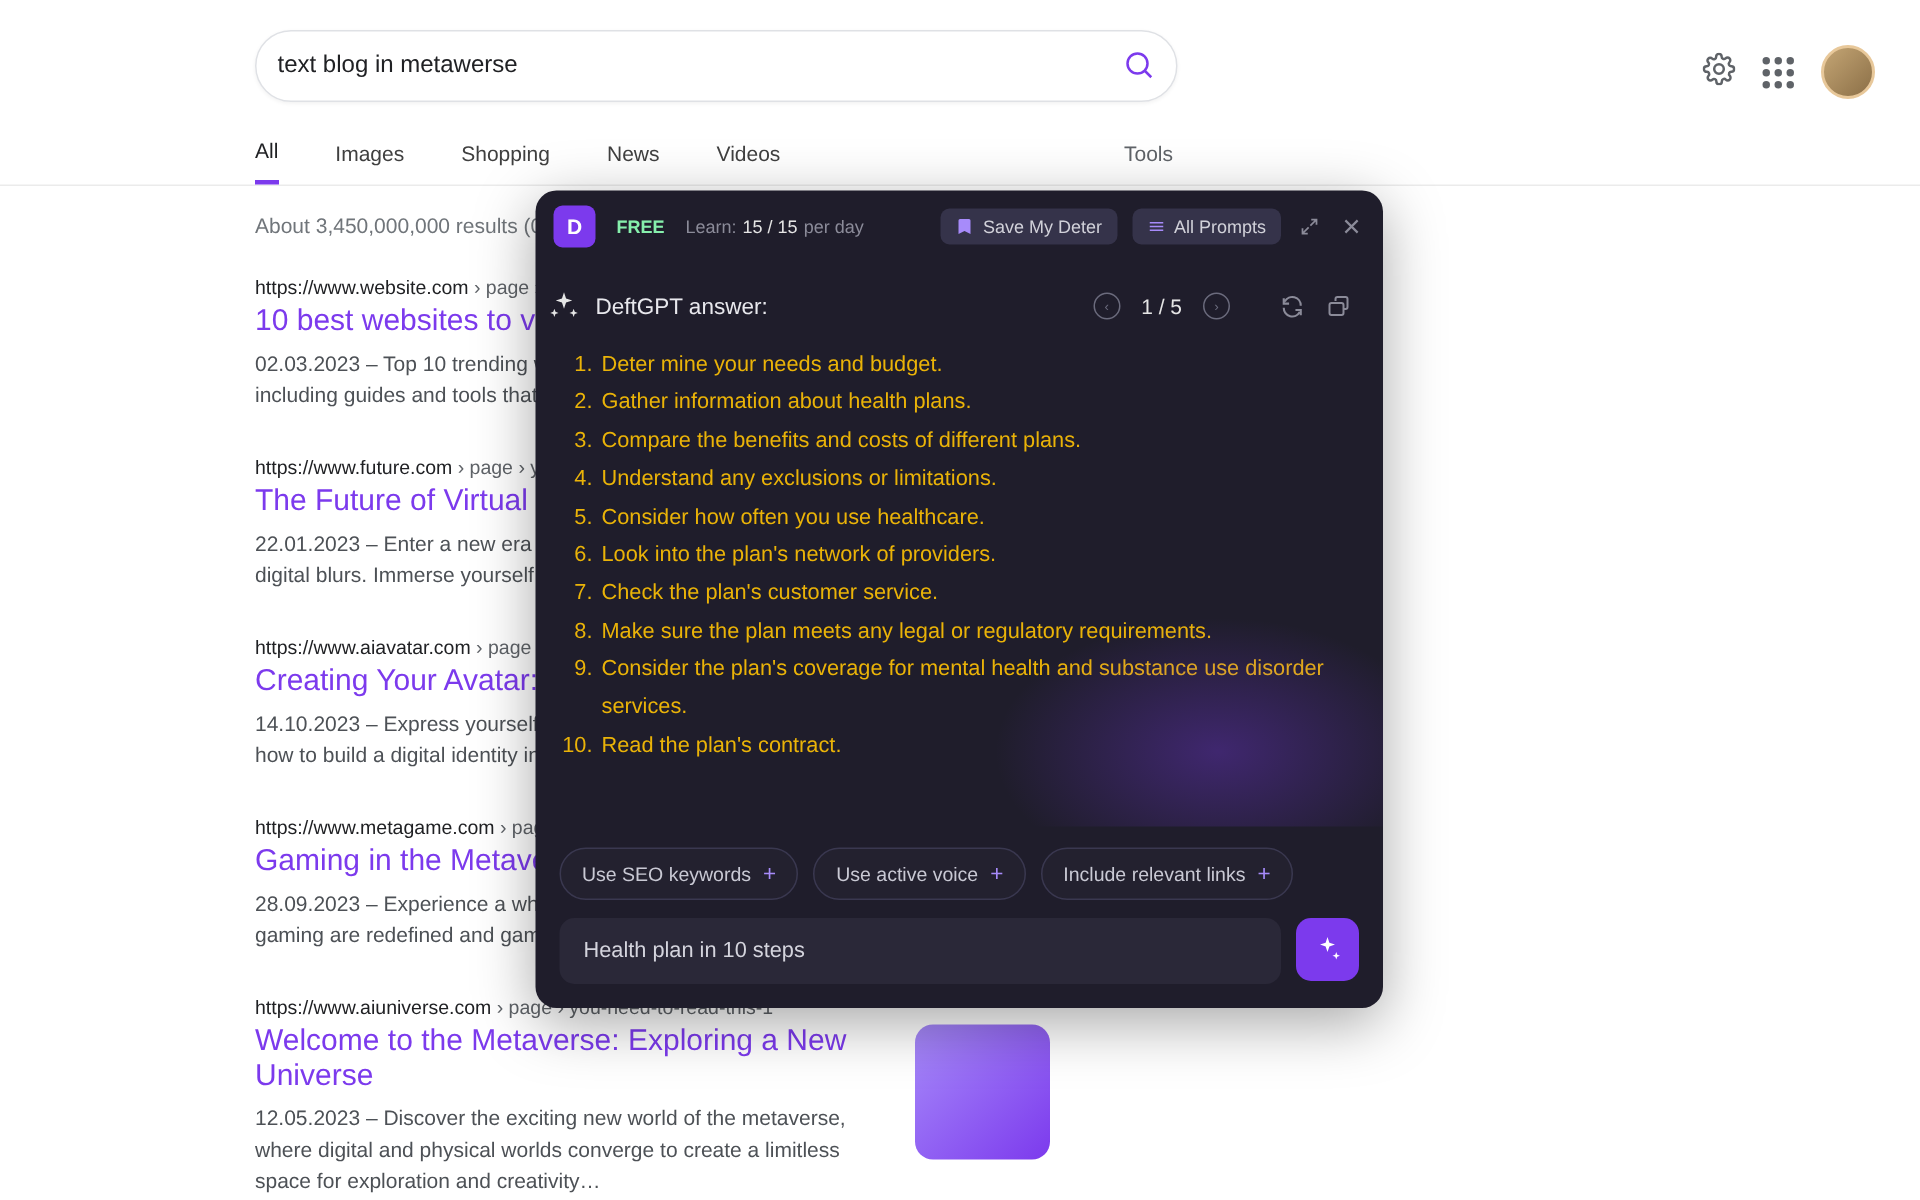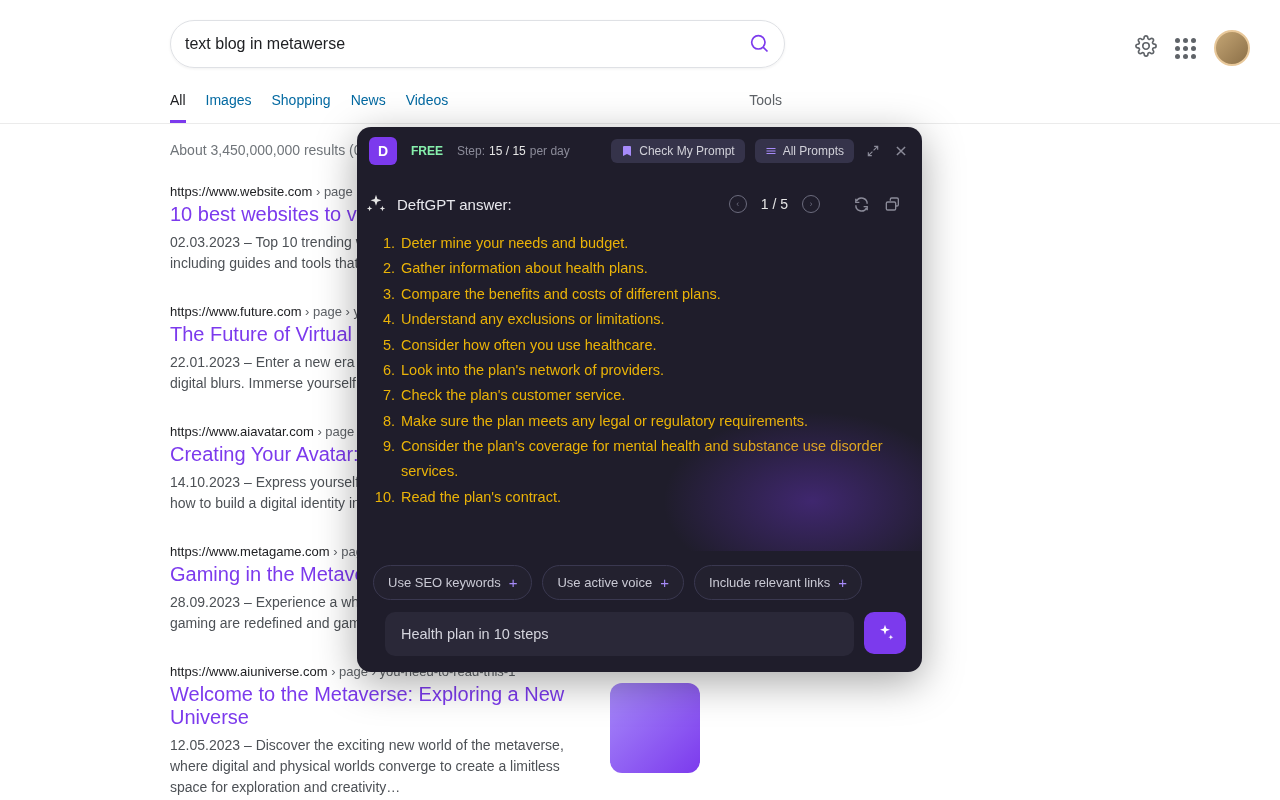--- a/index.html
+++ b/index.html
@@ -8,22 +8,22 @@
 .top-bar { display: flex; align-items: center; padding: 20px 30px 0 170px; }
 .search-box { width: 615px; height: 48px; border: 1px solid #dfe1e5; border-radius: 24px; display: flex; align-items: center; padding: 0 14px; box-shadow: 0 1px 3px rgba(0,0,0,0.06); }
 .search-input { flex: 1; border: none; outline: none; font-size: 16px; color: #202124; background: transparent; }
 .search-icon-btn { color: #7c3aed; font-size: 20px; display: flex; align-items: center; }
 .top-right { position: absolute; right: 30px; top: 30px; display: flex; align-items: center; gap: 18px; }
 .gear-icon { width: 22px; height: 22px; color: #5f6368; }
 .apps-icon { display: grid; grid-template-columns: repeat(3,5px); gap: 3px; }
 .apps-icon span { width: 5px; height: 5px; background: #5f6368; border-radius: 50%; }
 .avatar { width: 36px; height: 36px; border-radius: 50%; background: linear-gradient(135deg,#c4a574,#8b6f47); border: 2px solid #e8c89a; }
 
-.nav-tabs { display: flex; padding: 24px 0 0 170px; border-bottom: 1px solid #ebebeb; gap: 20px; position: relative; }
-.nav-tab { font-size: 14px; color: #0369a1; padding-bottom: 12px; cursor: pointer; }
+.nav-tabs { display: flex; align-items: center; padding: 24px 0 0 170px; border-bottom: 1px solid #ebebeb; gap: 38px; position: relative; }
+.nav-tab { font-size: 14px; color: #404040; padding-bottom: 12px; cursor: pointer; }
 .nav-tab.active { color: #202124; font-weight: 500; border-bottom: 3px solid #7c3aed; }
 .tools-link { position: absolute; right: 498px; font-size: 14px; color: #5f6368; padding-bottom: 12px; }
 
 .results-area { padding: 18px 0 0 170px; width: 700px; }
 .result-stats { font-size: 14px; color: #70757a; margin-bottom: 26px; }
 .result { margin-bottom: 30px; }
 .result-url { font-size: 13px; color: #202124; margin-bottom: 4px; }
 .result-url .crumb { color: #5f6368; }
 .result-title { font-size: 20px; color: #7c3aed; margin-bottom: 6px; font-weight: 400; }
 .result-desc { font-size: 14px; color: #4d5156; line-height: 1.5; }
@@ -51,21 +51,21 @@
 
 .ov-body { padding: 10px 22px 10px 22px; flex: 1; overflow: hidden; position: relative; }
 .ov-list { color: #eab308; font-size: 14.5px; line-height: 1.75; padding-left: 20px; }
 .ov-list li { padding-left: 2px; }
 .ov-glow { position: absolute; bottom: -40px; right: -40px; width: 300px; height: 180px; background: radial-gradient(ellipse at center, rgba(124,58,237,0.35), transparent 70%); pointer-events: none; }
 
 .ov-chips { display: flex; gap: 10px; padding: 14px 16px 0 16px; }
 .ov-chip { background: rgba(255,255,255,0.02); border: 1px solid #3a3850; color: #c9c9d4; font-size: 13px; padding: 8px 14px; border-radius: 20px; display: flex; align-items: center; gap: 8px; }
 .ov-chip .plus { color: #a78bfa; font-size: 15px; font-weight: 300; }
 
-.ov-input-row { display: flex; gap: 10px; padding: 12px 16px 16px 16px; margin-left: 12px; }
+.ov-input-row { display: flex; gap: 10px; padding: 12px 16px 16px 16px; }
 .ov-text-input { flex: 1; background: #2a2838; border: none; border-radius: 10px; padding: 14px 16px; color: #d4d4dd; font-size: 14.5px; outline: none; }
 .ov-send { width: 42px; height: 42px; background: #7c3aed; border-radius: 10px; display: flex; align-items: center; justify-content: center; color: #fff; }
 .ov-send svg { width: 20px; height: 20px; }
 
 svg { fill: currentColor; }
 </style>
 </head>
 <body>
 
 <div class="top-bar">
@@ -144,30 +144,30 @@
       <div class="result-thumb"></div>
     </div>
   </div>
 </div>
 
 <div class="overlay">
   <div class="ov-header">
     <div class="ov-logo">D</div>
     <span class="ov-free">FREE</span>
     <span class="ov-usage">
-      <span>Step:</span>
+      <span>Learn:</span>
       <span class="bold">15 / 15</span>
       <span>per day</span>
     </span>
     <div class="ov-header-right">
       <div class="ov-btn">
         <svg viewBox="0 0 24 24">
             <path fill="#a78bfa" d="M6 2h12a2 2 0 012 2v18l-8-4-8 4V4a2 2 0 012-2z"></path>
           </svg>
-        <span>Check My Prompt</span>
+        <span>Save My Deter</span>
       </div>
       <div class="ov-btn">
         <svg viewBox="0 0 24 24">
             <path fill="#a78bfa" d="M3 6h18v2H3zm0 5h18v2H3zm0 5h18v2H3z"></path>
           </svg>
         <span>All Prompts</span>
       </div>
       <span class="ov-icon-btn">
         <svg width="14" height="14" viewBox="0 0 24 24">
             <path fill="none" stroke="currentColor" stroke-width="2" d="M4 14v6h6M20 10V4h-6M4 20l7-7M20 4l-7 7"></path>

